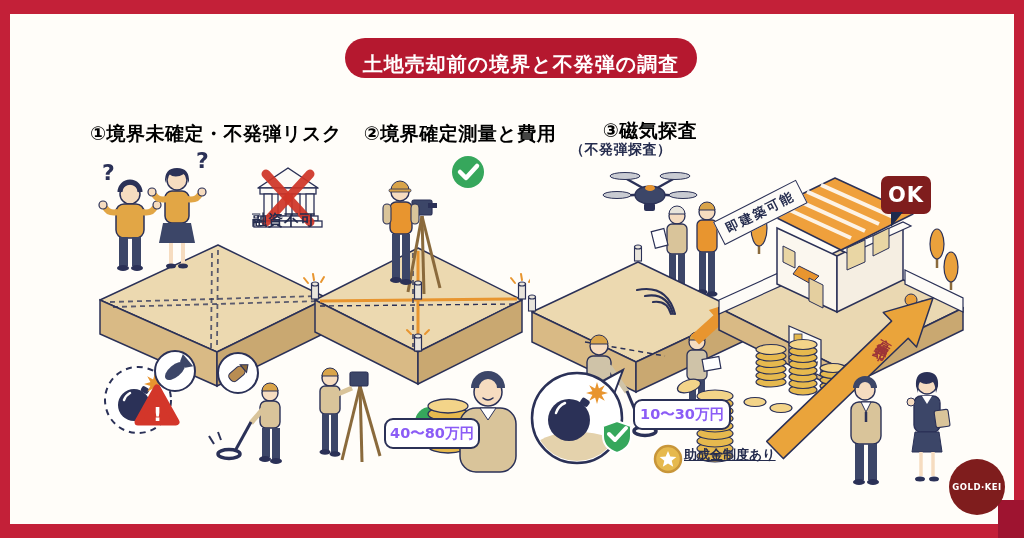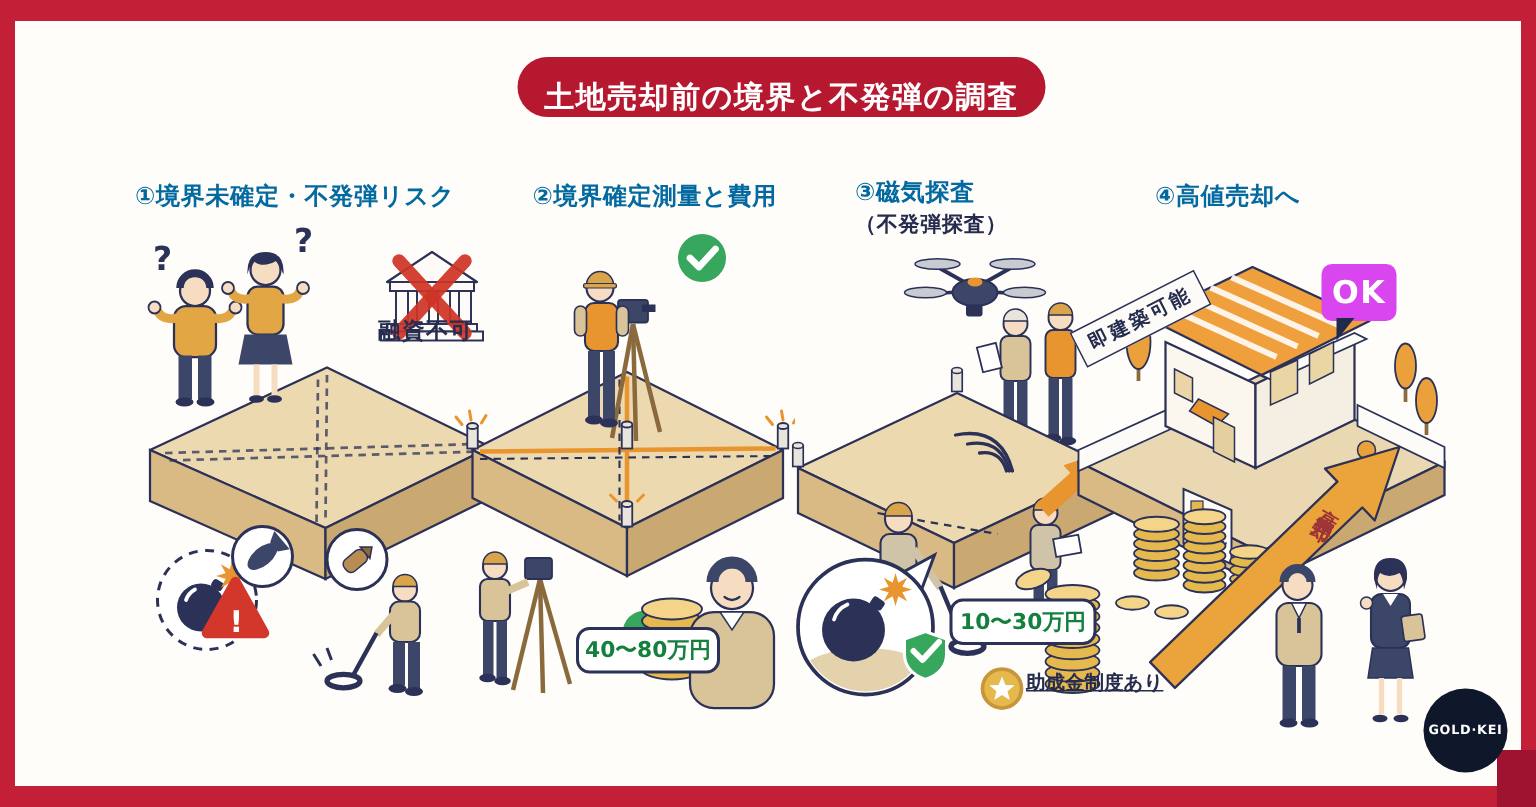--- a/index.html
+++ b/index.html
@@ -9,51 +9,51 @@
     font-family:"DejaVu Sans","Liberation Sans",sans-serif;
   }
   .abs{position:absolute;}
   .canvas{
     left:10px;top:14px;width:1004px;height:510px;
     background:#fffdf9;
   }
   .corner-block{right:0;bottom:0;width:26px;height:38px;background:#9e1430;}
   .logo-circle{
     left:949px;top:459px;width:56px;height:56px;border-radius:50%;
-    background:#0f172a;display:flex;align-items:center;justify-content:center;
+    background:#7f1d1d;display:flex;align-items:center;justify-content:center;
     color:#fff;font-weight:bold;font-size:8.5px;letter-spacing:.5px;
   }
   .title-pill{
     left:345px;top:37px;width:352px;height:40px;border-radius:21px;
     background:#b5182f;display:flex;align-items:flex-end;justify-content:center;
     color:#fff;font-weight:bold;font-size:20px;letter-spacing:1px;
   }
   .step-heading{
-    font-weight:bold;color:#0369a1;font-size:16px;
-    text-align:left;letter-spacing:.5px;white-space:nowrap;
+    font-weight:bold;color:#000000;font-size:19px;
+    text-align:center;letter-spacing:.5px;white-space:nowrap;
   }
   .sub-heading{
     font-weight:bold;color:#252c4e;font-size:14px;
     text-align:left;letter-spacing:.5px;white-space:nowrap;
   }
   .label-navy{font-weight:bold;color:#252c4e;}
   .price-badge{
     background:#fff;border:2px solid #2b3157;border-radius:9px;
-    font-weight:bold;color:#15803d;font-size:14.5px;
+    font-weight:bold;color:#8b5cf6;font-size:14.5px;
     display:flex;align-items:center;justify-content:center;white-space:nowrap;text-align:right;
   }
   .banner-sign{
     background:#fdfbf7;border:1.5px solid #2b3157;
     padding:3px 8px;font-weight:bold;color:#252c4e;font-size:13px;
     letter-spacing:2px;white-space:nowrap;
     transform:rotate(-27deg);transform-origin:left top;
   }
   .ok-bubble{
     left:881px;top:176px;width:50px;height:38px;border-radius:7px;
-    background:#d946ef;color:#fff;font-weight:bold;font-size:21px;
+    background:#7f1d1d;color:#fff;font-weight:bold;font-size:21px;
     display:flex;align-items:center;justify-content:center;letter-spacing:1px;
   }
   .ok-pointer{
     left:891px;top:212px;width:0;height:0;
     border-top:15px solid #1f2a4d;border-right:12px solid transparent;
   }
   .high-sale-text{
     left:884px;top:331px;
     writing-mode:vertical-rl;text-orientation:upright;
     font-weight:bold;font-size:13.5px;color:#9d3538;letter-spacing:3px;
@@ -67,21 +67,20 @@
 <div class="abs canvas">
 
   <div class="abs title-pill" style="left:335px;top:24px;">
     <span>土地売却前の境界と不発弾の調査</span>
   </div>
 
   <div class="abs step-heading" style="left:80px;top:107px;width:250px;">①境界未確定・不発弾リスク</div>
   <div class="abs step-heading" style="left:345px;top:107px;width:210px;">②境界確定測量と費用</div>
   <div class="abs step-heading" style="left:560px;top:104px;width:160px;">③磁気探査</div>
   <div class="abs sub-heading" style="left:560px;top:127px;width:170px;">（不発弾探査）</div>
-  <div class="abs step-heading" style="left:760px;top:107px;width:160px;">④高値売却へ</div>
 
   <svg class="abs" style="left:70px;top:136px;" width="250" height="330" viewBox="0 0 250 330">
 
     <g>
       <polygon points="138,95 247,148 137,202 20,150" fill="#ecd9b0" stroke="#2b3157" stroke-width="1.5" stroke-linejoin="round"></polygon>
       <polygon points="20,150 137,202 137,236 20,184" fill="#d9ba85" stroke="#2b3157" stroke-width="1.5"></polygon>
       <polygon points="137,202 247,148 247,182 137,236" fill="#c9a871" stroke="#2b3157" stroke-width="1.5"></polygon>
       <line x1="30" y1="152" x2="238" y2="146" stroke="#2b3157" stroke-width="1.8" stroke-dasharray="5 4" opacity=".75"></line>
       <line x1="33" y1="157" x2="241" y2="151" stroke="#2b3157" stroke-width="1.8" stroke-dasharray="5 4" opacity=".75"></line>
       <line x1="138" y1="100" x2="137" y2="197" stroke="#2b3157" stroke-width="1.8" stroke-dasharray="5 4" opacity=".75"></line>

